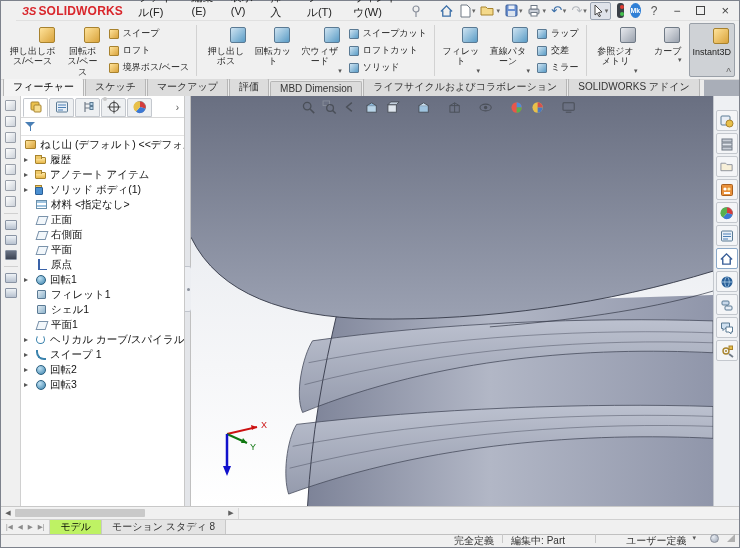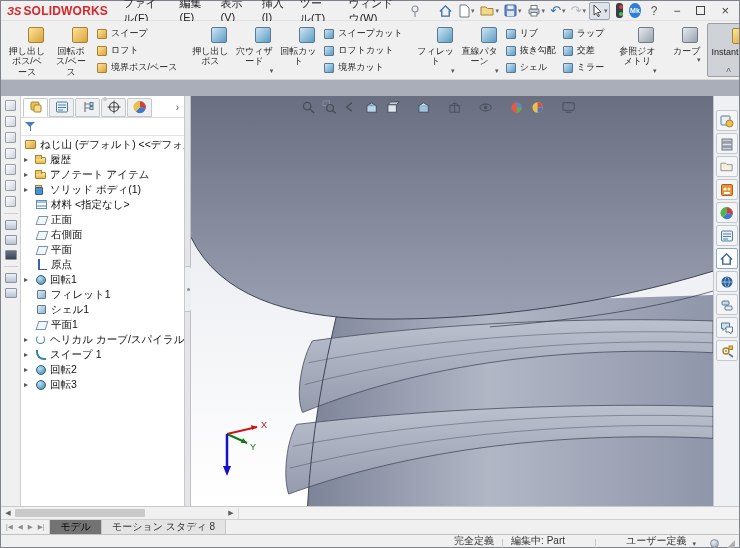--- a/index.html
+++ b/index.html
@@ -1,21 +1,21 @@
 <!DOCTYPE html>
 <html><head>
 <meta charset="utf-8">
 <style>
   *{margin:0;padding:0;box-sizing:border-box;}
   html,body{width:740px;height:548px;overflow:hidden;}
   body{font-family:"Liberation Sans","DejaVu Sans",sans-serif;font-size:11px;color:#222;background:#f0f0f0;}
   .app{width:740px;height:548px;display:flex;flex-direction:column;border:1px solid #7d828c;background:#f0f0f0;}
 
   
-  .titlebar{height:20px;flex:none;display:flex;align-items:center;background:#f0f0f0;padding:2px 4px;border-bottom:1px solid #e0e0e0;}
+  .titlebar{height:20px;flex:none;display:flex;align-items:center;background:#f0f0f0;padding:2px 4px;border-bottom:1px solid #e0e0e0;margin-left:15px;}
   .logo{display:flex;align-items:baseline;gap:2px;margin:0 8px 0 2px;}
   .logo-mark{color:#d9262c;font-weight:bold;font-style:italic;font-size:11px;}
   .logo-text{color:#d9262c;font-weight:bold;font-size:12px;letter-spacing:.2px;}
   .menus{display:flex;gap:2px;}
   .menu-item{padding:2px 7px;font-size:11px;color:#222;cursor:default;}
   .pin{width:14px;height:14px;margin-left:2px;position:relative;}
   .qat{display:flex;align-items:center;margin-left:14px;gap:1px;}
   .qbtn{display:flex;align-items:center;height:18px;padding:0 2px;}
   .qbtn svg{display:block;}
   .qcaret{font-size:7px;color:#666;margin-left:1px;}
@@ -119,23 +119,23 @@
   
   .hscrollrow{height:13px;flex:none;background:#f2f2f2;border-top:1px solid #c8c8c8;display:flex;align-items:center;}
   .hscroll{width:238px;height:11px;display:flex;align-items:center;background:#f0f0f0;border-right:1px solid #d8d8d8;padding:0 2px;}
   .sarrow{font-size:7px;color:#606060;width:10px;text-align:center;}
   .sthumb{height:8px;width:130px;background:#c9c9c9;border-radius:1px;margin-left:2px;}
   .sspace{flex:1;}
   .bottomtabs{height:15px;flex:none;background:#f0f0f0;border-top:1px solid #d0d0d0;display:flex;align-items:stretch;}
   .navgrp{display:flex;align-items:center;gap:1px;padding:0 3px;border-right:1px solid #d0d0d0;}
   .navbtn{font-size:6.5px;color:#8a8a8a;padding:1px 2px;}
   .btab{display:flex;align-items:center;padding:0 10px;font-size:10px;color:#333;border-right:1px solid #c8c8c8;background:#e4e4e4;}
-  .btab.active{background:#737373;color:#000;text-align:center;}
+  .btab.active{background:#bef264;color:#000;text-align:center;}
   .statusbar{height:13px;flex:none;background:#f0f0f0;border-top:1px solid #c0c0c0;display:flex;align-items:center;font-size:10px;color:#333;padding:0 4px;}
-  .status-right{margin-left:auto;display:flex;align-items:flex-end;}
+  .status-right{margin-left:auto;display:flex;align-items:flex-start;}
   .ssep{width:1px;height:9px;background:#c8c8c8;margin:0 8px;}
   .sgrip{width:8px;height:8px;margin-left:8px;background:
     linear-gradient(135deg,transparent 50%,#b0b0b0 50%);clip-path:polygon(100% 0,100% 100%,0 100%);}
   .globe-dot{width:9px;height:9px;border-radius:50%;border:1px solid #8a909c;background:radial-gradient(circle at 35% 30%,#e8ecf2,#9aa4b4);margin-left:14px;}
   .scaret{font-size:7px;color:#555;margin-left:6px;}
 </style>
 </head>
 <body>
 
 <div class="app">
@@ -246,67 +246,53 @@
       </div>
     </div>
     <div class="rsep"></div>
     <div class="rgroup">
       <div class="rbig">
         <span class="ri"></span>
         <span class="rlabel">押し出しボス</span>
       </div>
       <div class="rbig">
         <span class="ri"></span>
+        <span class="rlabel">回転カット</span>
+      </div>
+      <div class="rbig">
+        <span class="ri"></span>
         <span class="rlabel">穴ウィザード</span>
         <span class="rcaret">▾</span>
       </div>
-      <div class="rbig">
-        <span class="ri"></span>
-        <span class="rlabel">回転カット</span>
-      </div>
       <div class="rstack">
         <div class="rsmall">
           <span class="si"></span>
           <span class="lbl">スイープカット</span>
         </div>
         <div class="rsmall">
           <span class="si"></span>
           <span class="lbl">ロフトカット</span>
         </div>
         <div class="rsmall">
           <span class="si"></span>
-          <span class="lbl">境界カット</span>
+          <span class="lbl">ソリッド</span>
         </div>
       </div>
     </div>
     <div class="rsep"></div>
     <div class="rgroup">
       <div class="rbig">
         <span class="ri"></span>
         <span class="rlabel">フィレット</span>
         <span class="rcaret">▾</span>
       </div>
       <div class="rbig">
         <span class="ri"></span>
         <span class="rlabel">直線パターン</span>
         <span class="rcaret">▾</span>
-      </div>
-      <div class="rstack">
-        <div class="rsmall">
-          <span class="si"></span>
-          <span class="lbl">リブ</span>
-        </div>
-        <div class="rsmall">
-          <span class="si"></span>
-          <span class="lbl">抜き勾配</span>
-        </div>
-        <div class="rsmall">
-          <span class="si"></span>
-          <span class="lbl">シェル</span>
-        </div>
       </div>
       <div class="rstack">
         <div class="rsmall">
           <span class="si"></span>
           <span class="lbl">ラップ</span>
         </div>
         <div class="rsmall">
           <span class="si"></span>
           <span class="lbl">交差</span>
         </div>
@@ -332,20 +318,29 @@
     <div class="rgroup">
       <div class="rbig active">
         <span class="ri gold"></span>
         <span class="rlabel">Instant3D</span>
       </div>
     </div>
     <span class="ribbon-collapse">^</span>
   </div>
 
   <div class="cmdtabs">
+    <div class="tabwrap">
+      <span class="ctab active">フィーチャー</span>
+      <span class="ctab">スケッチ</span>
+      <span class="ctab">マークアップ</span>
+      <span class="ctab">評価</span>
+      <span class="ctab">MBD Dimension</span>
+      <span class="ctab">ライフサイクルおよびコラボレーション</span>
+      <span class="ctab">SOLIDWORKS アドイン</span>
+    </div>
     <div class="fill"></div>
   </div>
 
   <div class="main">
 
     <div class="leftstrip">
       <span class="lcube"></span>
       <span class="lcube"></span>
       <span class="lcube"></span>
       <span class="lcube"></span>

